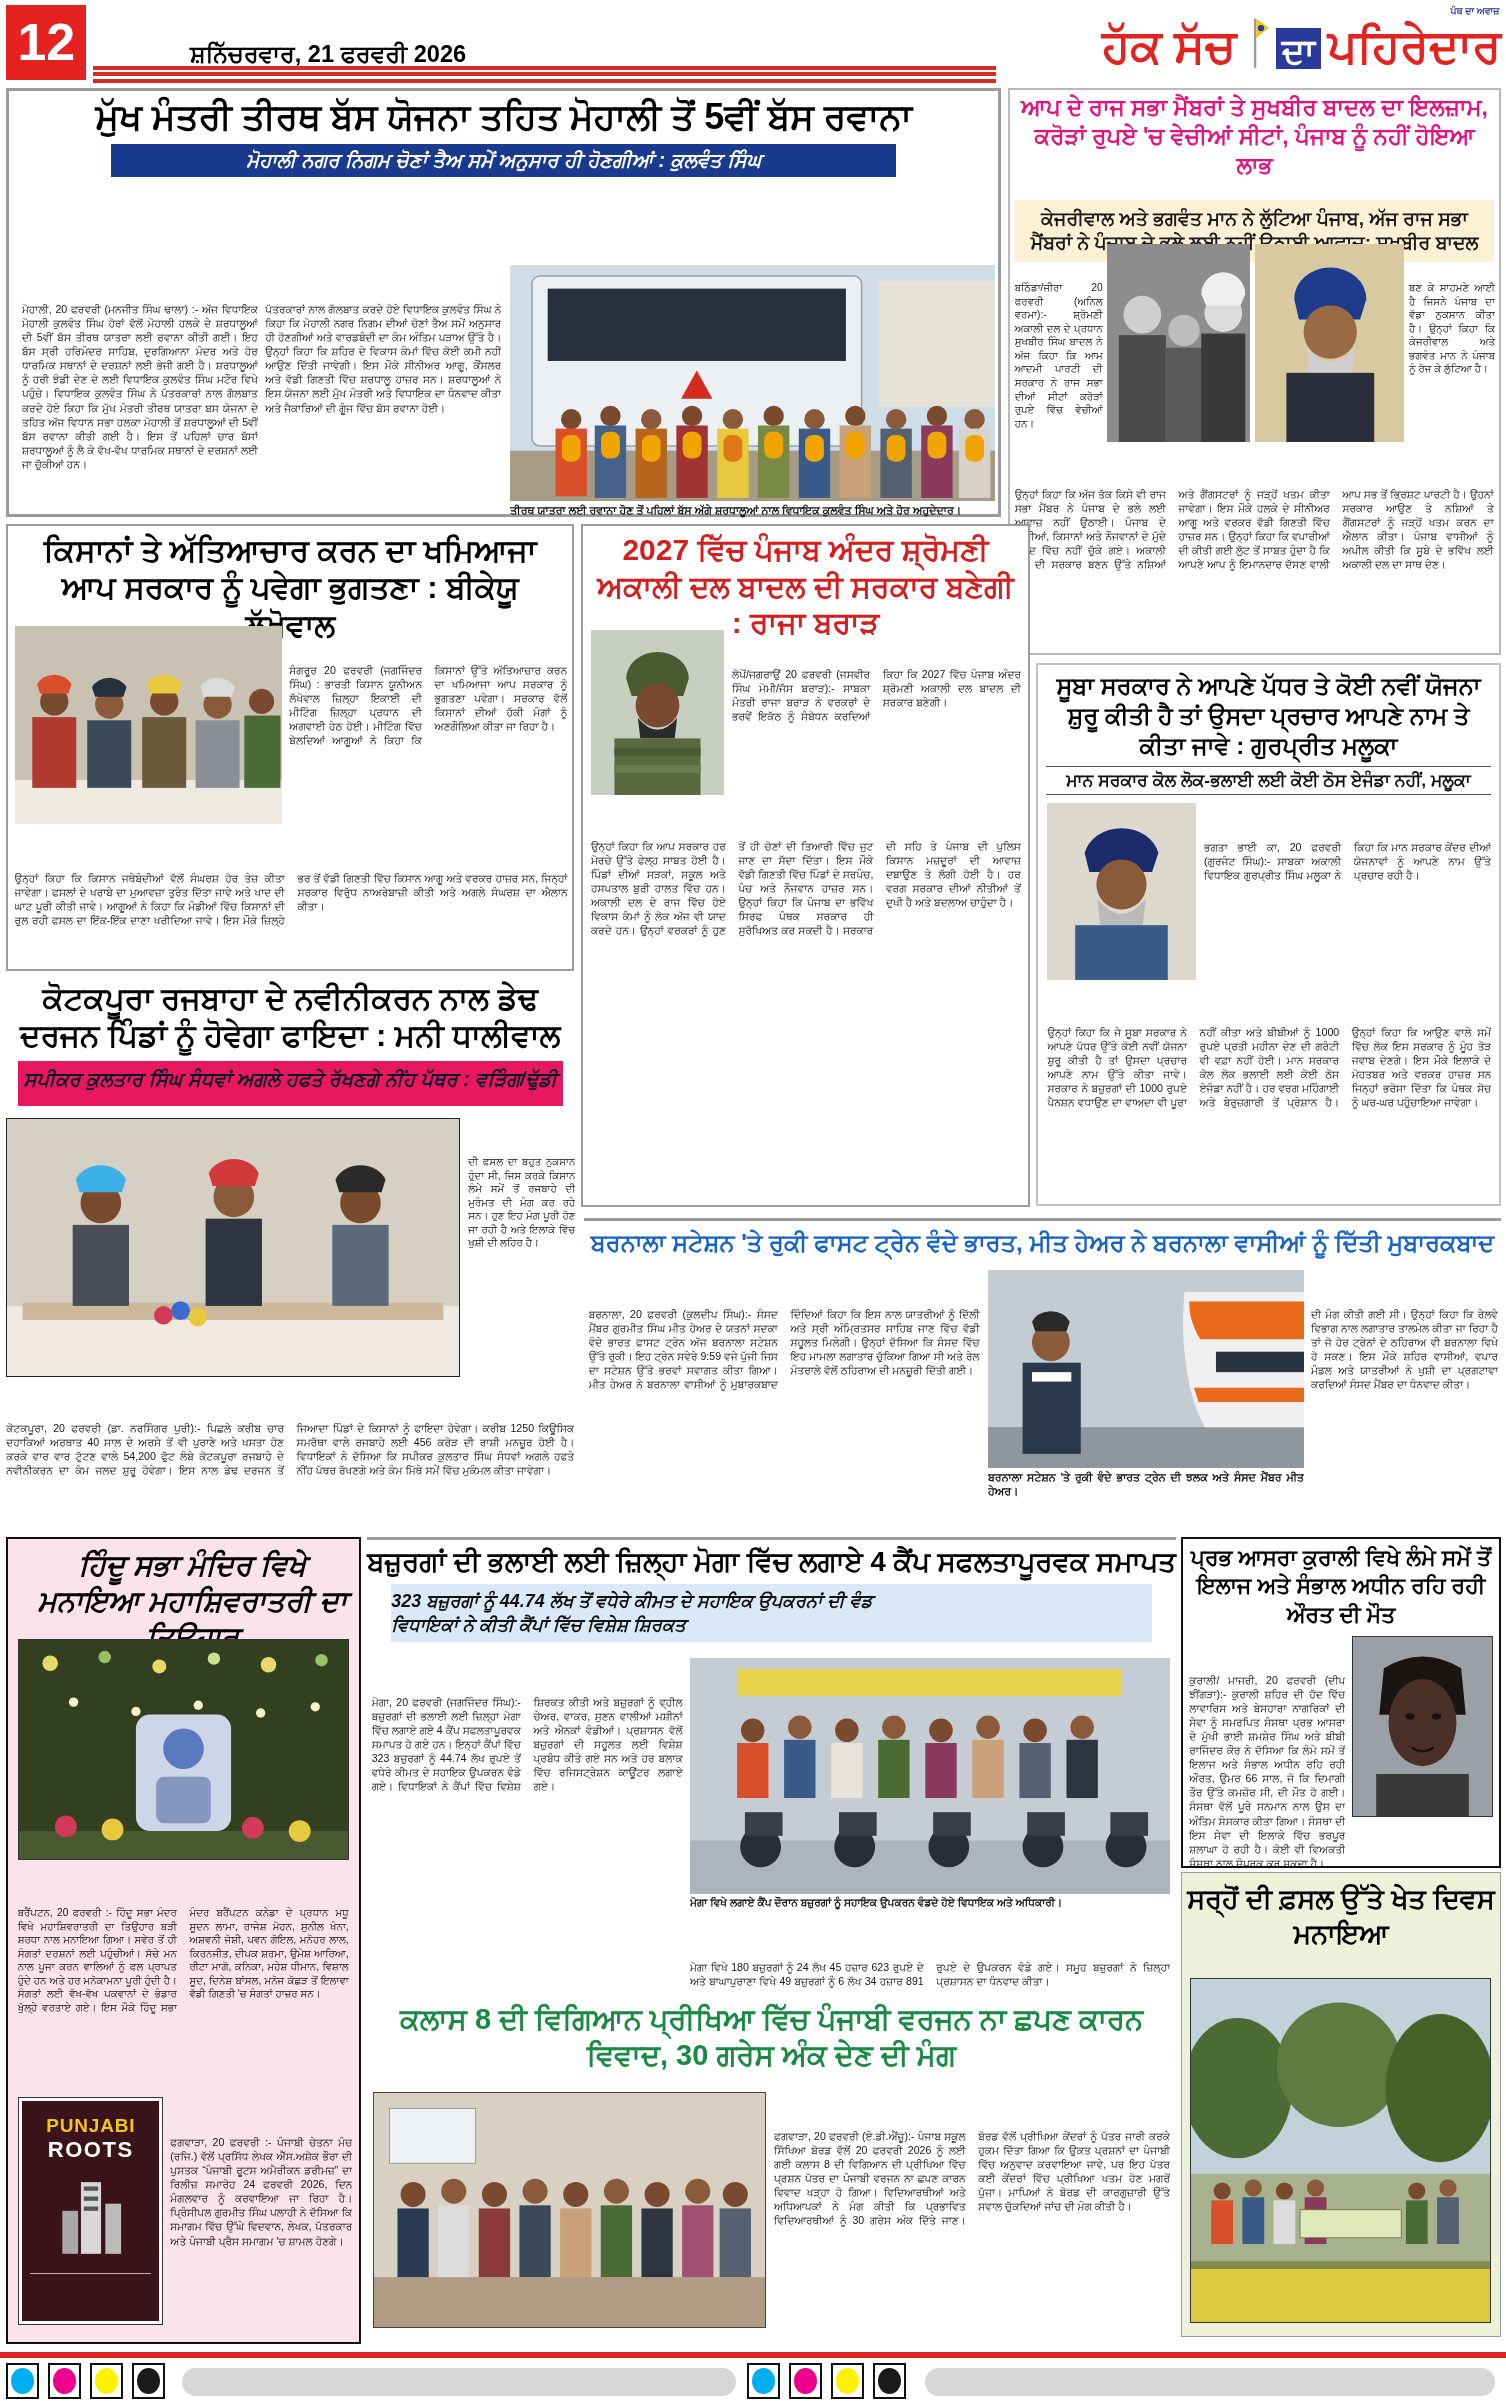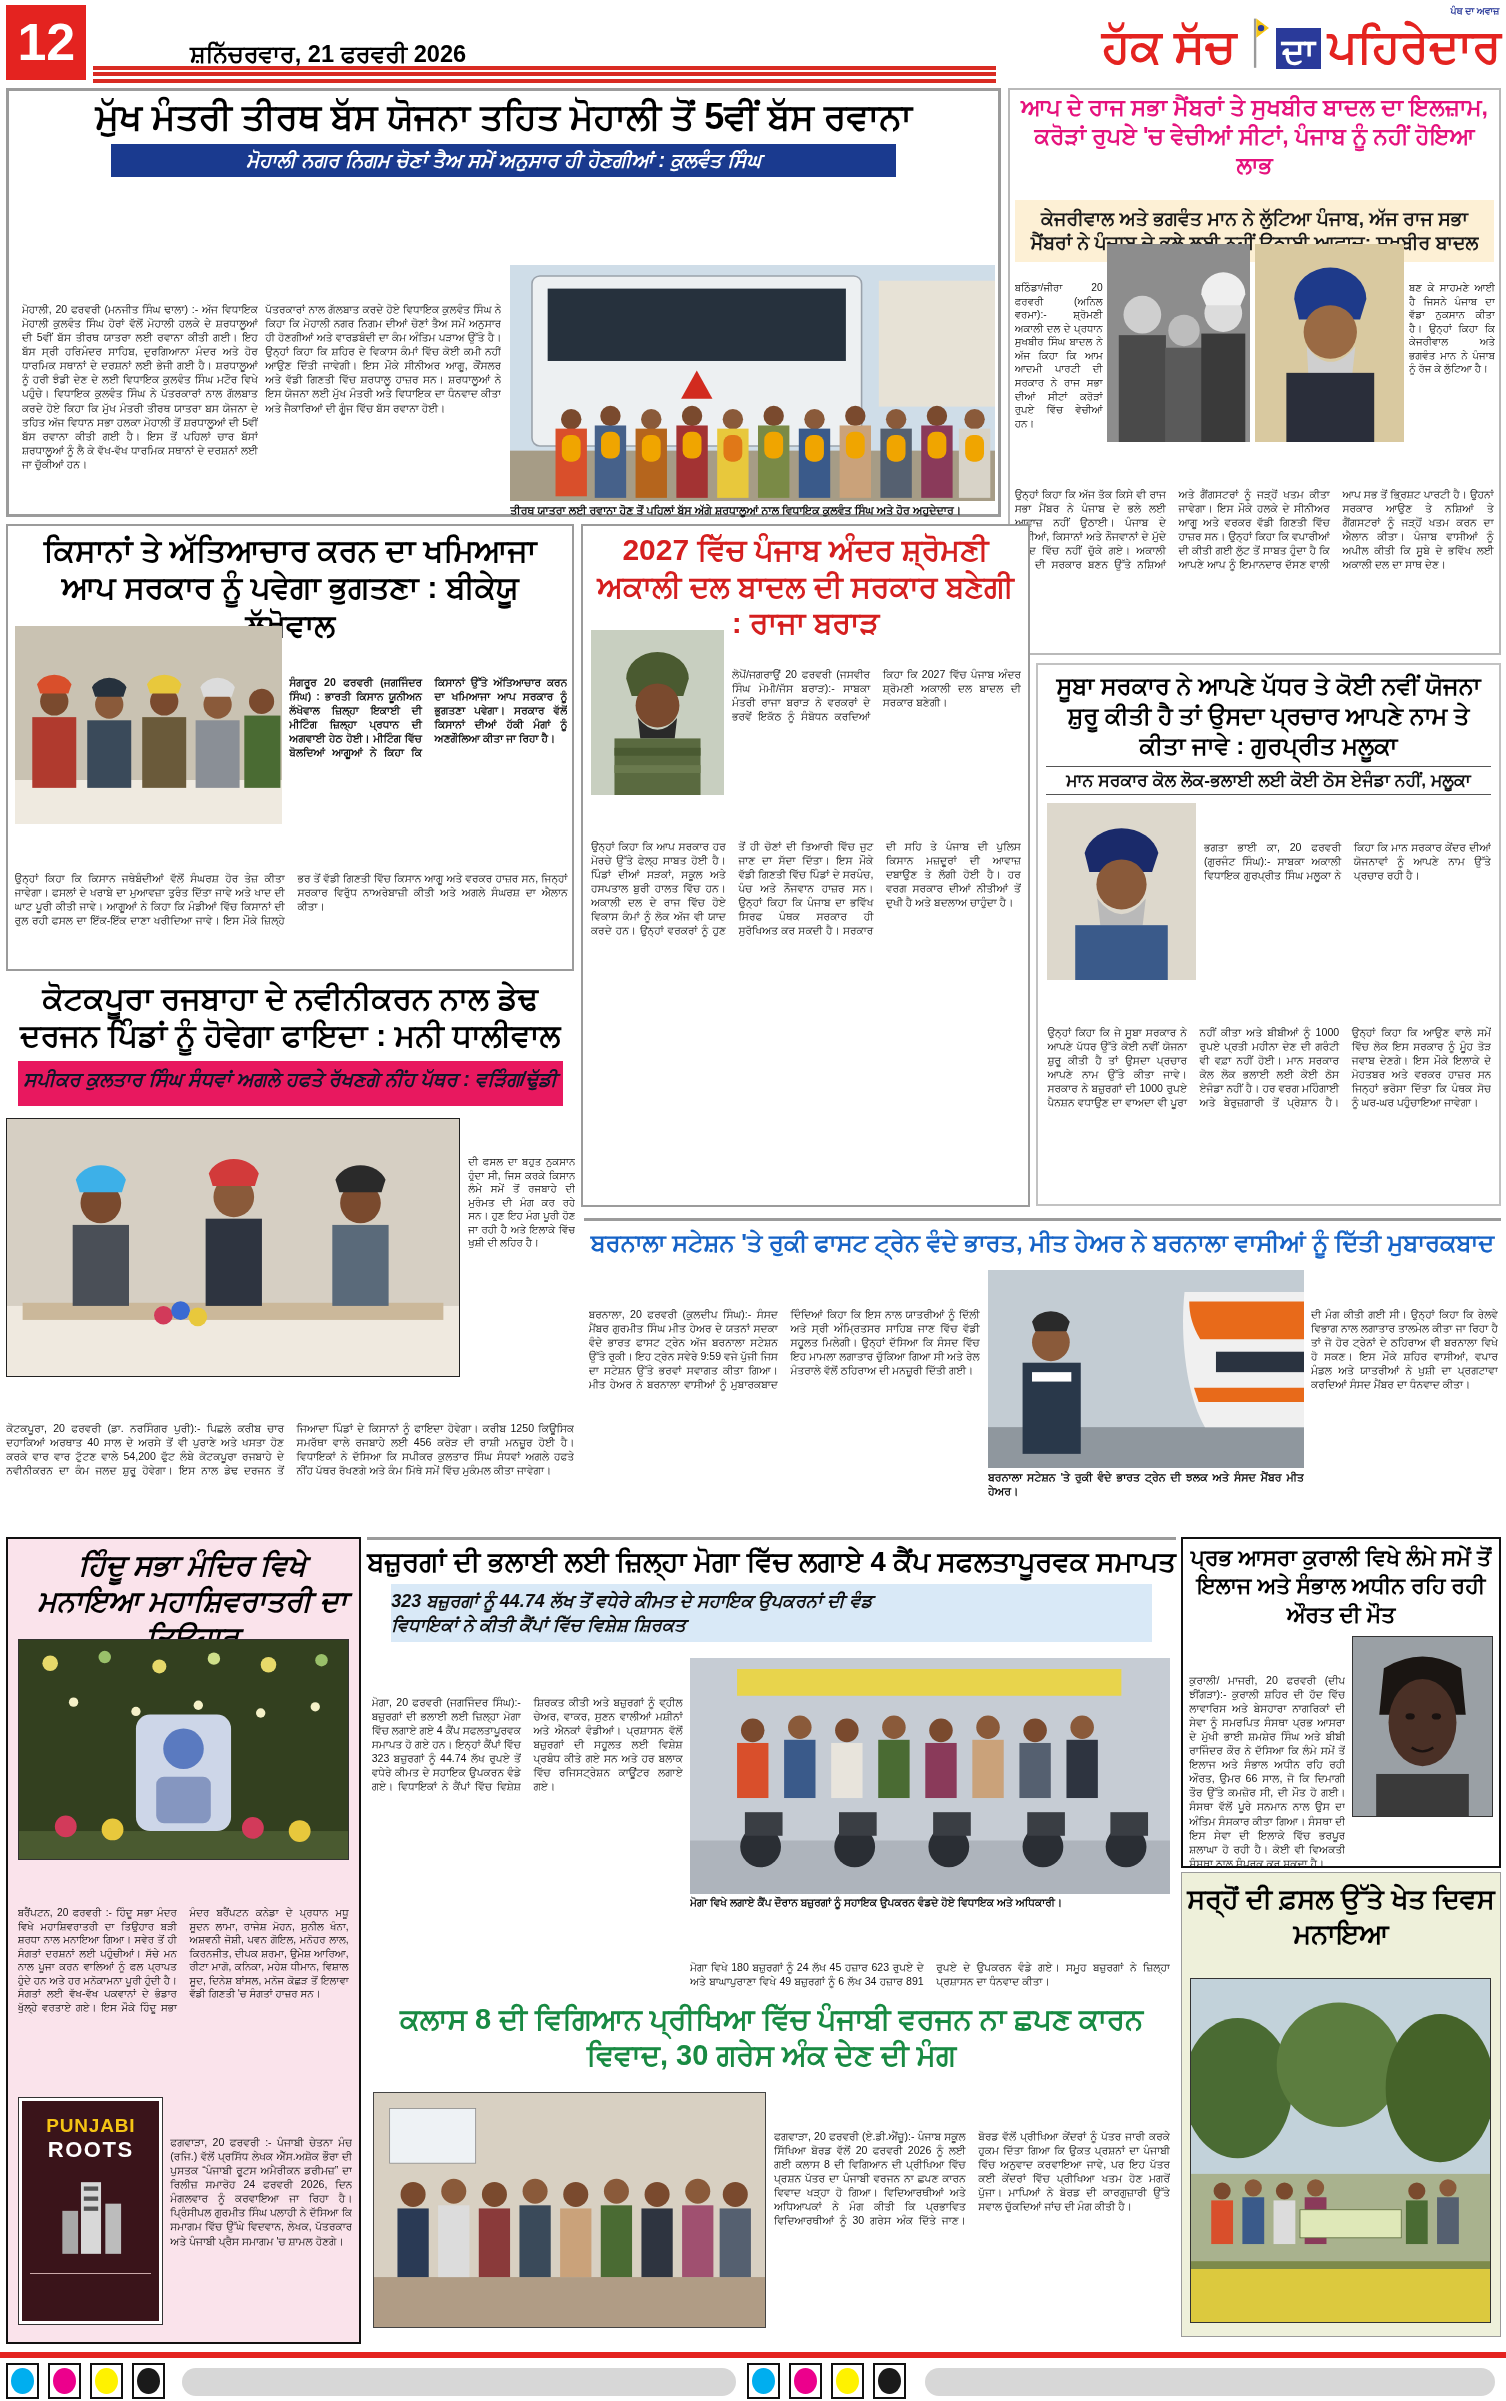--- a/index.html
+++ b/index.html
@@ -138,21 +138,21 @@
       <circle cx="190" cy="96" r="18" fill="#7a4a2e"></circle>
         <path d="M168 74 a24 20 0 0 1 44 0 l-4 12 h-36 Z" fill="#e8c83c"></path>
         <rect x="162" y="116" width="56" height="90" fill="#6a5a3a"></rect>
       <circle cx="258" cy="100" r="18" fill="#8a5a3a"></circle>
         <path d="M236 78 a24 20 0 0 1 44 0 l-4 12 h-36 Z" fill="#dcdcdc"></path>
         <rect x="230" y="120" width="56" height="86" fill="#8a8f96"></rect>
       <circle cx="314" cy="96" r="16" fill="#7a4a2e"></circle>
         <rect x="292" y="114" width="46" height="92" fill="#4a6b33"></rect>
     </svg>
   </div>
-  <div class="abs bodytxt cols2" style="left:281px;top:112px;width:278px;height:198px;font-weight:bold;">ਸੰਗਰੂਰ 20 ਫਰਵਰੀ (ਜਗਜਿੰਦਰ ਸਿੰਘ) : ਭਾਰਤੀ ਕਿਸਾਨ ਯੂਨੀਅਨ ਲੱਖੋਵਾਲ ਜ਼ਿਲ੍ਹਾ ਇਕਾਈ ਦੀ ਮੀਟਿੰਗ ਜ਼ਿਲ੍ਹਾ ਪ੍ਰਧਾਨ ਦੀ ਅਗਵਾਈ ਹੇਠ ਹੋਈ। ਮੀਟਿੰਗ ਵਿੱਚ ਬੋਲਦਿਆਂ ਆਗੂਆਂ ਨੇ ਕਿਹਾ ਕਿ ਕਿਸਾਨਾਂ ਉੱਤੇ ਅੱਤਿਆਚਾਰ ਕਰਨ ਦਾ ਖਮਿਆਜਾ ਆਪ ਸਰਕਾਰ ਨੂੰ ਭੁਗਤਣਾ ਪਵੇਗਾ। ਸਰਕਾਰ ਵੱਲੋਂ ਕਿਸਾਨਾਂ ਦੀਆਂ ਹੱਕੀ ਮੰਗਾਂ ਨੂੰ ਅਣਗੌਲਿਆ ਕੀਤਾ ਜਾ ਰਿਹਾ ਹੈ।</div>
+  <div class="abs bodytxt cols2" style="left:281px;top:100px;width:278px;height:198px;">ਸੰਗਰੂਰ 20 ਫਰਵਰੀ (ਜਗਜਿੰਦਰ ਸਿੰਘ) : ਭਾਰਤੀ ਕਿਸਾਨ ਯੂਨੀਅਨ ਲੱਖੋਵਾਲ ਜ਼ਿਲ੍ਹਾ ਇਕਾਈ ਦੀ ਮੀਟਿੰਗ ਜ਼ਿਲ੍ਹਾ ਪ੍ਰਧਾਨ ਦੀ ਅਗਵਾਈ ਹੇਠ ਹੋਈ। ਮੀਟਿੰਗ ਵਿੱਚ ਬੋਲਦਿਆਂ ਆਗੂਆਂ ਨੇ ਕਿਹਾ ਕਿ ਕਿਸਾਨਾਂ ਉੱਤੇ ਅੱਤਿਆਚਾਰ ਕਰਨ ਦਾ ਖਮਿਆਜਾ ਆਪ ਸਰਕਾਰ ਨੂੰ ਭੁਗਤਣਾ ਪਵੇਗਾ। ਸਰਕਾਰ ਵੱਲੋਂ ਕਿਸਾਨਾਂ ਦੀਆਂ ਹੱਕੀ ਮੰਗਾਂ ਨੂੰ ਅਣਗੌਲਿਆ ਕੀਤਾ ਜਾ ਰਿਹਾ ਹੈ।</div>
   <div class="abs bodytxt cols2" style="left:6.3px;top:308px;width:553px;height:130px;">ਉਨ੍ਹਾਂ ਕਿਹਾ ਕਿ ਕਿਸਾਨ ਜਥੇਬੰਦੀਆਂ ਵੱਲੋਂ ਸੰਘਰਸ਼ ਹੋਰ ਤੇਜ਼ ਕੀਤਾ ਜਾਵੇਗਾ। ਫਸਲਾਂ ਦੇ ਖਰਾਬੇ ਦਾ ਮੁਆਵਜ਼ਾ ਤੁਰੰਤ ਦਿੱਤਾ ਜਾਵੇ ਅਤੇ ਖਾਦ ਦੀ ਘਾਟ ਪੂਰੀ ਕੀਤੀ ਜਾਵੇ। ਆਗੂਆਂ ਨੇ ਕਿਹਾ ਕਿ ਮੰਡੀਆਂ ਵਿੱਚ ਕਿਸਾਨਾਂ ਦੀ ਰੁਲ ਰਹੀ ਫਸਲ ਦਾ ਇੱਕ-ਇੱਕ ਦਾਣਾ ਖਰੀਦਿਆ ਜਾਵੇ। ਇਸ ਮੌਕੇ ਜ਼ਿਲ੍ਹੇ ਭਰ ਤੋਂ ਵੱਡੀ ਗਿਣਤੀ ਵਿੱਚ ਕਿਸਾਨ ਆਗੂ ਅਤੇ ਵਰਕਰ ਹਾਜ਼ਰ ਸਨ, ਜਿਨ੍ਹਾਂ ਸਰਕਾਰ ਵਿਰੁੱਧ ਨਾਅਰੇਬਾਜ਼ੀ ਕੀਤੀ ਅਤੇ ਅਗਲੇ ਸੰਘਰਸ਼ ਦਾ ਐਲਾਨ ਕੀਤਾ।</div>
 </div>
 
 <div class="abs box" style="left:581px;top:524px;width:449px;height:683px;border-width:2.4px;">
   <div class="hl" style="color:#d51f1f;font-size:30px;line-height:1.22;padding:6.3px 6.3px 0;">2027 ਵਿੱਚ ਪੰਜਾਬ ਅੰਦਰ ਸ਼੍ਰੋਮਣੀ ਅਕਾਲੀ ਦਲ ਬਾਦਲ ਦੀ ਸਰਕਾਰ ਬਣੇਗੀ : ਰਾਜਾ ਬਰਾੜ</div>
   <div class="abs ph" style="left:7.9px;top:104px;width:133px;height:165px;">
     <svg viewBox="0 0 170 210" preserveAspectRatio="none">
       <rect width="170" height="210" fill="#c8cfc0"></rect>
       <path d="M45 62 a40 34 0 0 1 80 0 l-7 22 h-66 Z" fill="#4a5a30"></path>
       <circle cx="85" cy="96" r="28" fill="#7a4a2e"></circle>

